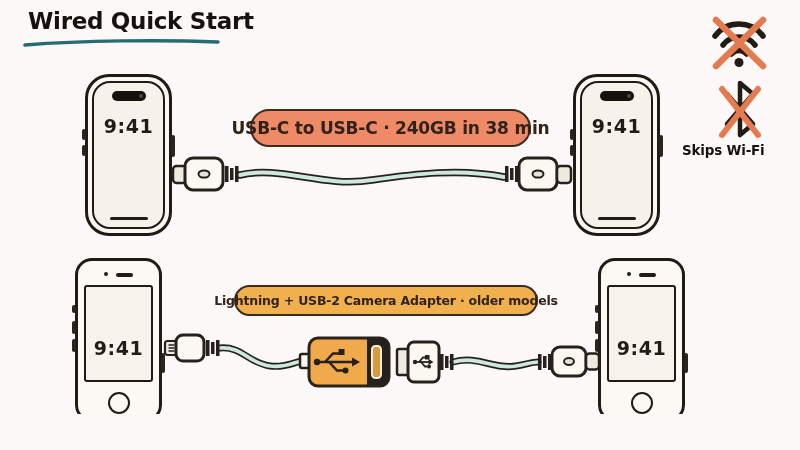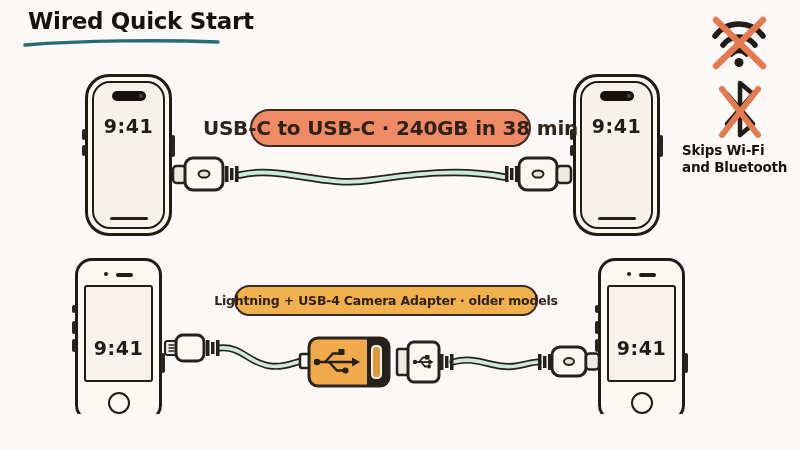--- a/index.html
+++ b/index.html
@@ -12,21 +12,21 @@
   
   .title{position:absolute;left:28px;top:8px;font-size:23px;font-weight:600;letter-spacing:-0.3px;color:#17120e;}
   .underline{position:absolute;left:22px;top:37px;}
 
   
   .pill{
     position:absolute;display:flex;align-items:center;justify-content:center;
     border:2.5px solid #3b2b21;color:#31221a;font-weight:600;letter-spacing:-0.2px;
     box-sizing:border-box;white-space:nowrap;
   }
-  .pill.top{left:250px;top:109px;width:281px;height:38px;border-radius:19px;background:#ef8a66;font-size:20px;}
+  .pill.top{left:250px;top:109px;width:281px;height:38px;border-radius:19px;background:#ef8a66;font-size:17px;}
   .pill.bottom{left:234px;top:285px;width:304px;height:31px;border-radius:16px;background:#f1b04e;font-size:12.5px;}
 
   
   .phone{position:absolute;box-sizing:border-box;background:#fbf8f3;border:3.5px solid #211b15;}
   .phone .sbtn{position:absolute;background:#2a241d;border-radius:2px;width:4px;}
   .phone.modern{width:87px;height:162px;border-radius:24px;}
   .phone.modern .screen{
     position:absolute;left:4px;right:4px;top:4px;bottom:4px;
     border:2.5px solid #211b15;border-radius:18px;background:#f6f2ea;overflow:hidden;
   }
@@ -67,21 +67,20 @@
     <path d="M10,9 L57,55" stroke="#e37a50" stroke-width="6.5" stroke-linecap="round"></path>
     <path d="M57,9 L10,55" stroke="#e37a50" stroke-width="6.5" stroke-linecap="round"></path>
   </svg>
   <svg class="abs" style="left:713px;top:76px" width="54" height="66" viewBox="0 0 54 66">
     <path d="M14,18 L40,48 L27,59 L27,7 L40,18 L14,48" fill="none" stroke="#221c16" stroke-width="4.5" stroke-linecap="round" stroke-linejoin="round"></path>
     <path d="M9,13 L45,59" stroke="#e37a50" stroke-width="6" stroke-linecap="round"></path>
     <path d="M45,13 L9,59" stroke="#e37a50" stroke-width="6" stroke-linecap="round"></path>
   </svg>
   <div class="wireless-caption">
     <div>Skips Wi-Fi</div>
-    <div>and Bluetooth</div>
   </div>
 
   <div class="phone modern" style="left:85px;top:74px">
     <span class="sbtn" style="left:-6px;top:52px;height:11px"></span>
     <span class="sbtn" style="left:-6px;top:68px;height:11px"></span>
     <span class="sbtn" style="right:-6px;top:58px;height:22px"></span>
     <div class="screen">
       <div class="island">
           <span class="cam"></span>
         </div>
@@ -145,21 +144,21 @@
     <span class="sbtn" style="left:-6px;top:78px;height:13px"></span>
     <span class="sbtn" style="right:-6px;top:92px;height:20px"></span>
     <span class="cam-dot"></span>
     <span class="speaker"></span>
     <div class="screen-c">
       <div class="time">9:41</div>
     </div>
     <div class="home-btn"></div>
   </div>
 
-  <div class="pill bottom">Lightning + USB-4 Camera Adapter · older models</div>
+  <div class="pill bottom">Lightning + USB-2 Camera Adapter · older models</div>
 
   <svg class="abs" style="left:160px;top:322px" width="444" height="80" viewBox="0 0 444 80">
 
     <path d="M60,26 C82,24 88,41 110,44 C126,46 134,40 142,39" fill="none" stroke="#26211c" stroke-width="7" stroke-linecap="round"></path>
     <path d="M60,26 C82,24 88,41 110,44 C126,46 134,40 142,39" fill="none" stroke="#cde8dc" stroke-width="3.6" stroke-linecap="round"></path>
     <path d="M293,40 C318,33 334,48 356,44 C368,42 372,40 378,40" fill="none" stroke="#26211c" stroke-width="7" stroke-linecap="round"></path>
     <path d="M293,40 C318,33 334,48 356,44 C368,42 372,40 378,40" fill="none" stroke="#cde8dc" stroke-width="3.6" stroke-linecap="round"></path>
 
     <g>
       <rect x="5" y="19" width="13" height="14" rx="2.5" fill="#efeae0" stroke="#26211c" stroke-width="2.2"></rect>

